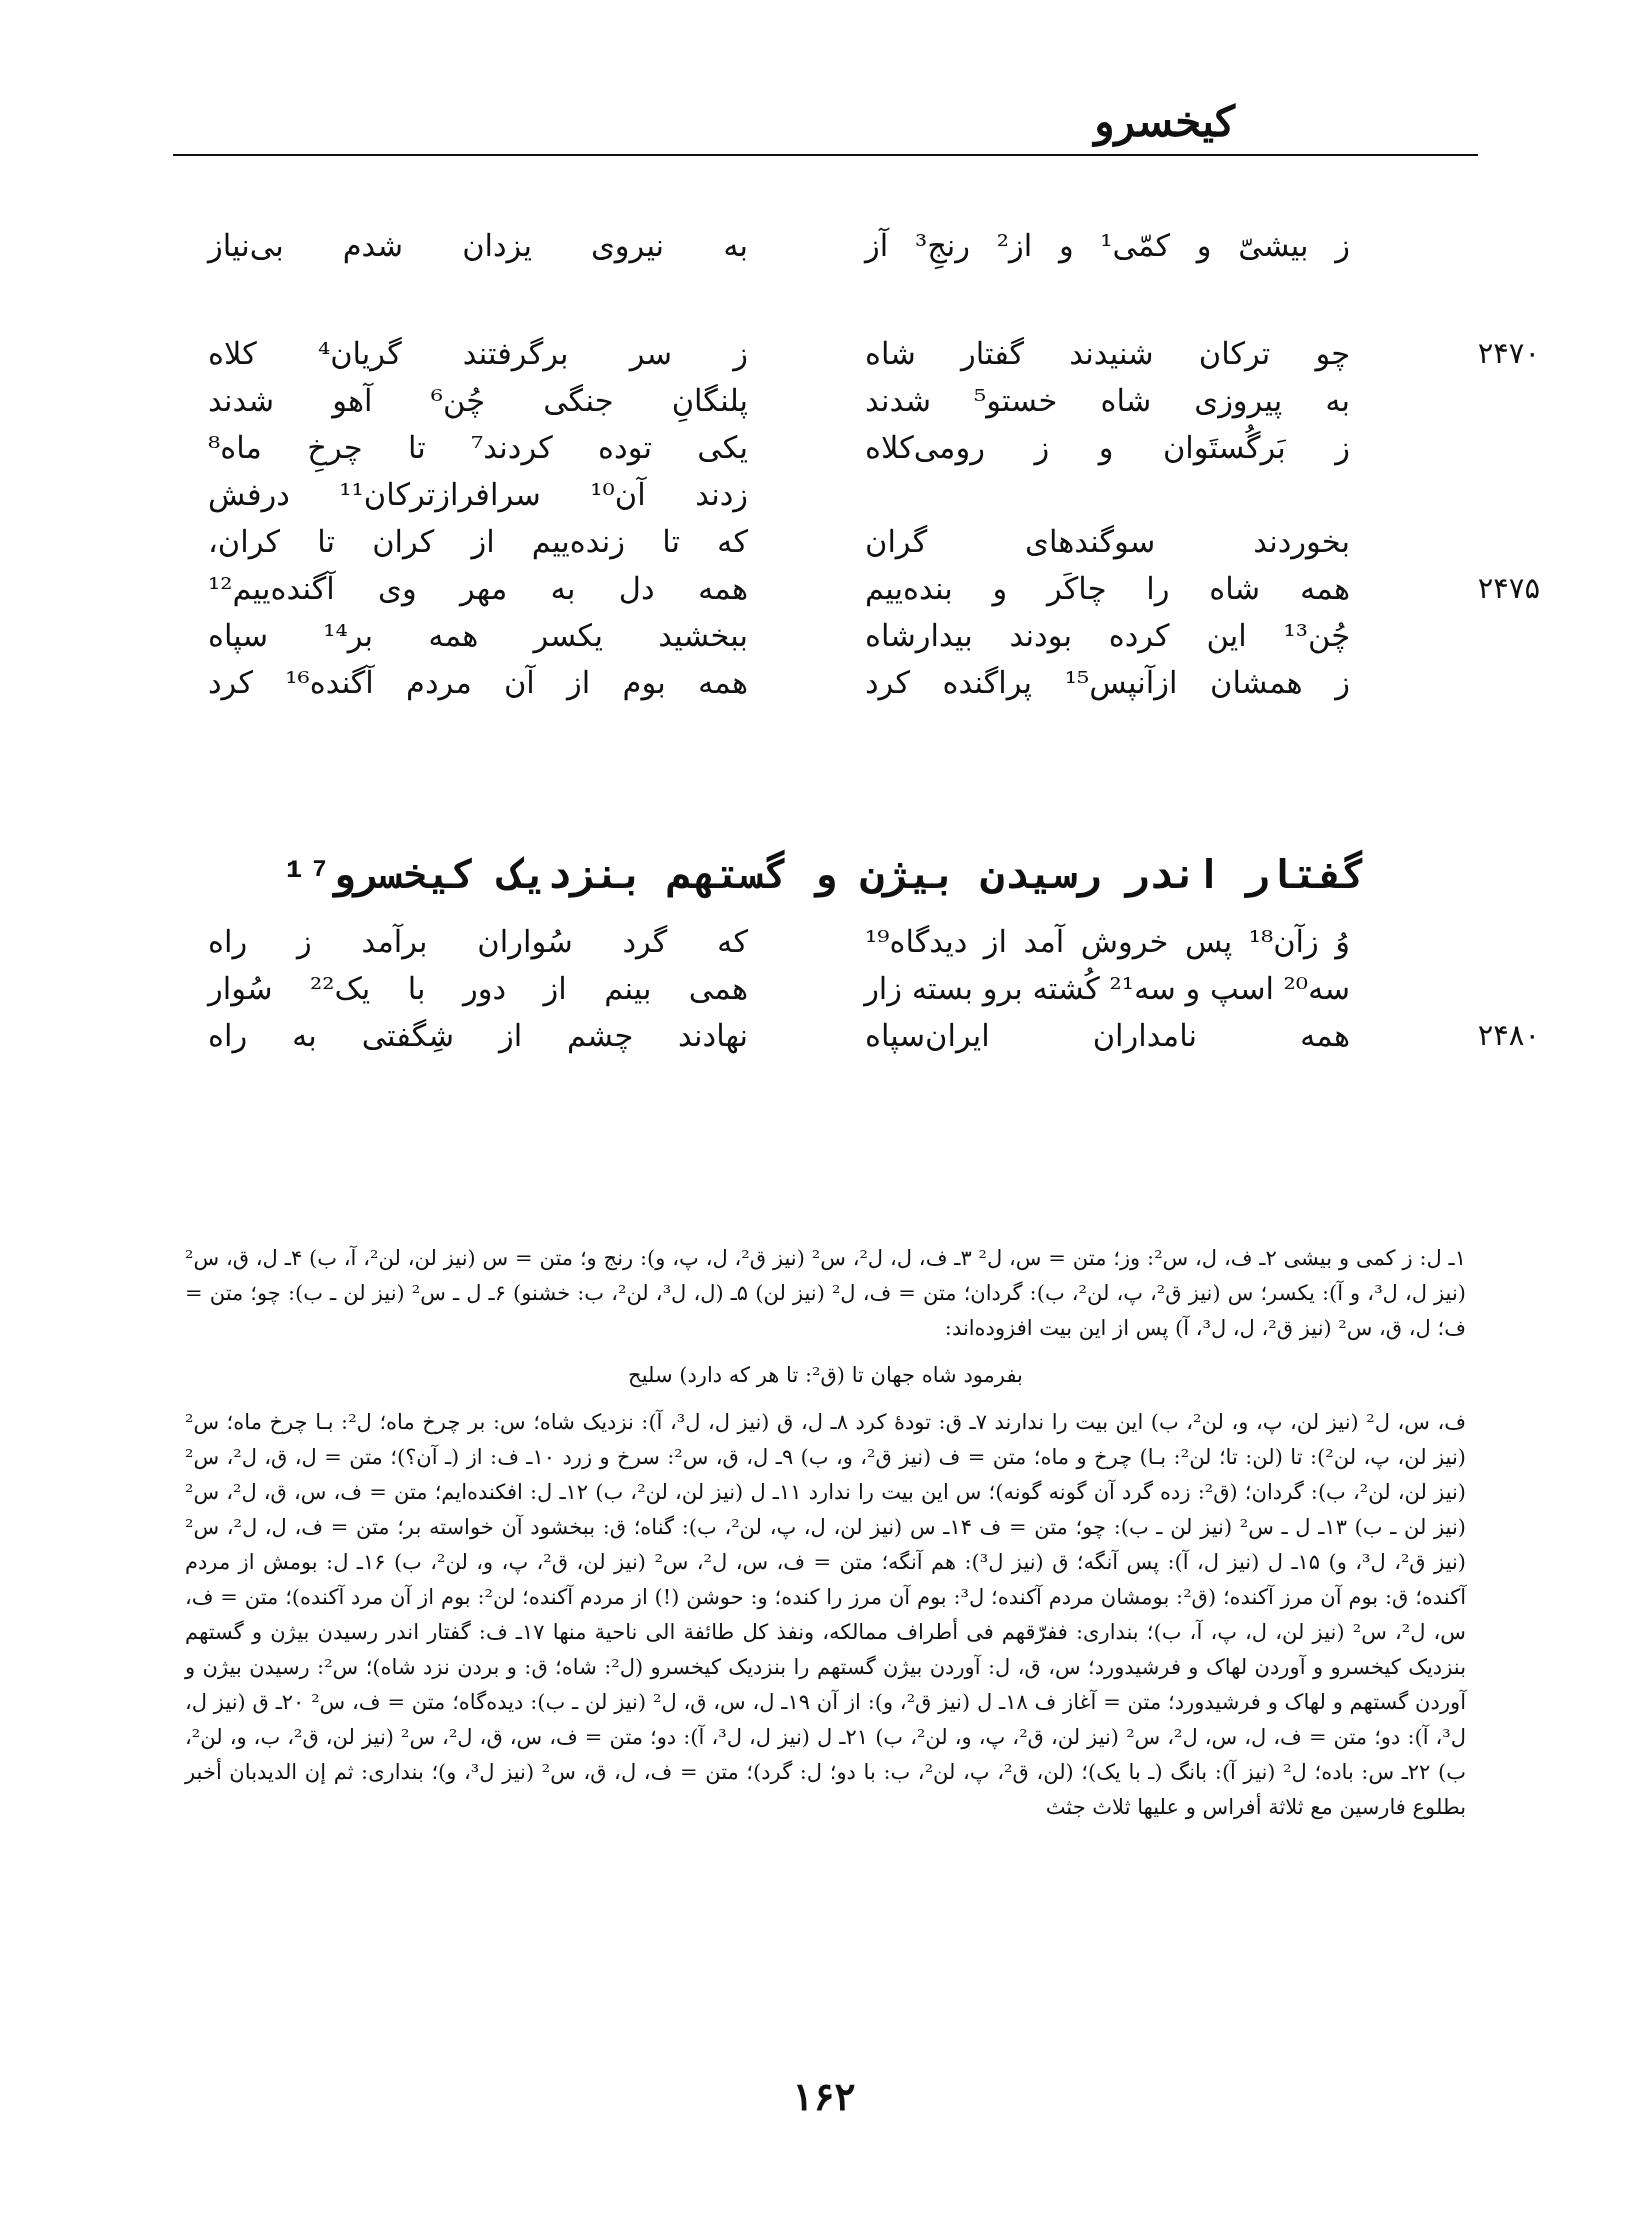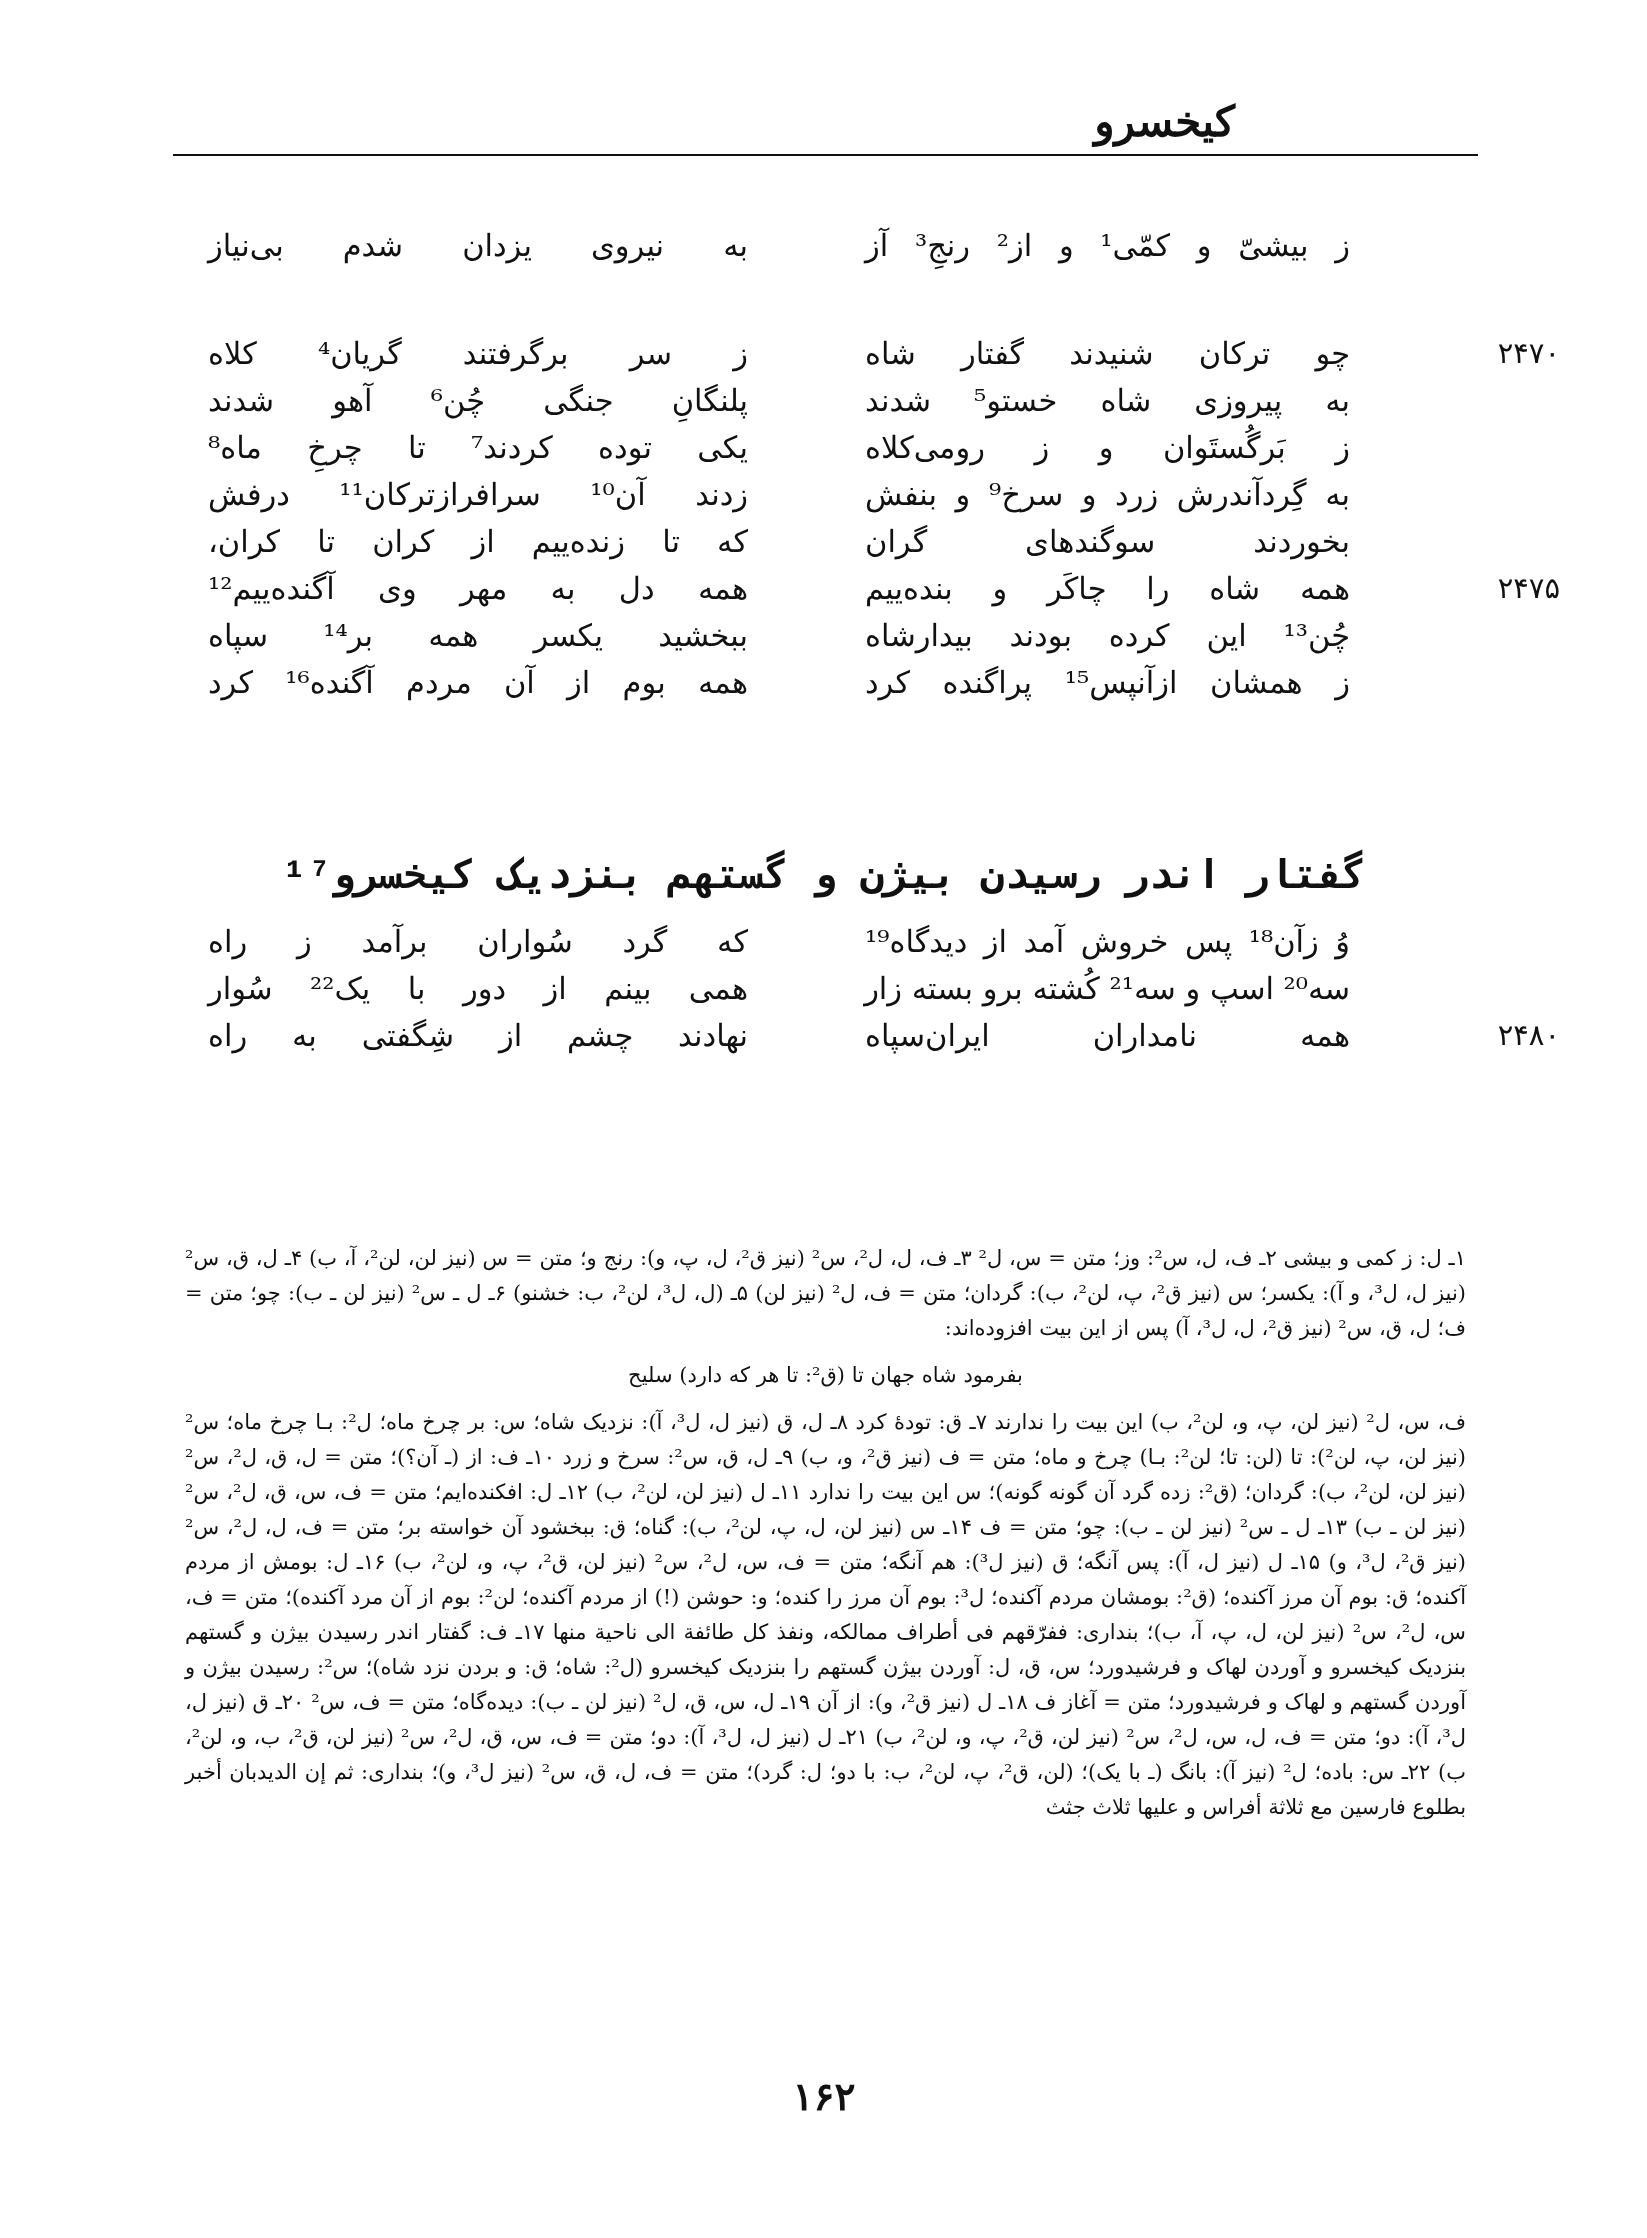--- a/index.html
+++ b/index.html
@@ -2,21 +2,21 @@
 <html style="font-size:11px"><head>
 <meta charset="utf-8">
 <style>
   html,body{margin:0;padding:0;background:#fff;}
   body{width:1648px;height:2239px;position:relative;overflow:hidden;color:#111;
        font-family:"DejaVu Serif","Liberation Serif",serif;}
   .page{position:absolute;left:0;top:0;width:1408px;height:2239px;}
   .running-head{position:absolute;right:173px;top:97px;font-size:42px;font-weight:bold;direction:rtl;}
   .rule{position:absolute;left:173px;top:154px;width:1305px;height:2.1px;background:#111;}
   .row{position:absolute;left:0;width:1648px;height:48px;}
-  .num{position:absolute;right:88px;width:138px;text-align:right;font-size:29px;direction:rtl;}
+  .num{position:absolute;right:108px;width:138px;text-align:right;font-size:29px;direction:rtl;}
   .h1{position:absolute;right:298px;width:485px;text-align:justify;text-align-last:justify;direction:rtl;font-size:30.5px;white-space:nowrap;}
   .h2{position:absolute;right:900px;width:540px;text-align:justify;text-align-last:justify;direction:rtl;font-size:30.5px;white-space:nowrap;}
   .section-title{position:absolute;left:0;width:1648px;top:851px;text-align:center;direction:rtl;font-size:40px;font-weight:bold;font-family:Liberation Mono, monospace;}
   .notes{position:absolute;left:173px;width:1305px;top:1229px;direction:rtl;font-size:21px;line-height:35px;text-align:justify;}
   .notes p{margin:12px;}
   .notes .verse-cite{text-align:center;}
   .notes .verse-cite2{text-align:center;padding-left:208px;}
   .page-number{position:absolute;left:0;width:1648px;top:2073px;text-align:center;font-size:39px;font-weight:bold;direction:rtl;}
 </style>
 </head>
@@ -41,21 +41,20 @@
     <span class="h1">به پیروزی شاه خستو⁵ شدند</span>
     <span class="h2">پلنگانِ جنگی چُن⁶ آهو شدند</span>
   </div>
   <div class="row" style="top:430px">
     <span class="num"></span>
     <span class="h1">ز بَرگُستَوان و ز رومی‌کلاه</span>
     <span class="h2">یکی توده کردند⁷ تا چرخِ ماه⁸</span>
   </div>
   <div class="row" style="top:477px">
     <span class="num"></span>
-    <span class="h1">به گِردآندرش زرد و سرخ⁹ و بنفش</span>
     <span class="h2">زدند آن¹⁰ سرافرازترکان¹¹ درفش</span>
   </div>
   <div class="row" style="top:524px">
     <span class="num"></span>
     <span class="h1">بخوردند سوگندهای گران</span>
     <span class="h2">که تا زنده‌ییم از کران تا کران،</span>
   </div>
   <div class="row" style="top:571px">
     <span class="num">۲۴۷۵</span>
     <span class="h1">همه شاه را چاکَر و بنده‌ییم</span>

